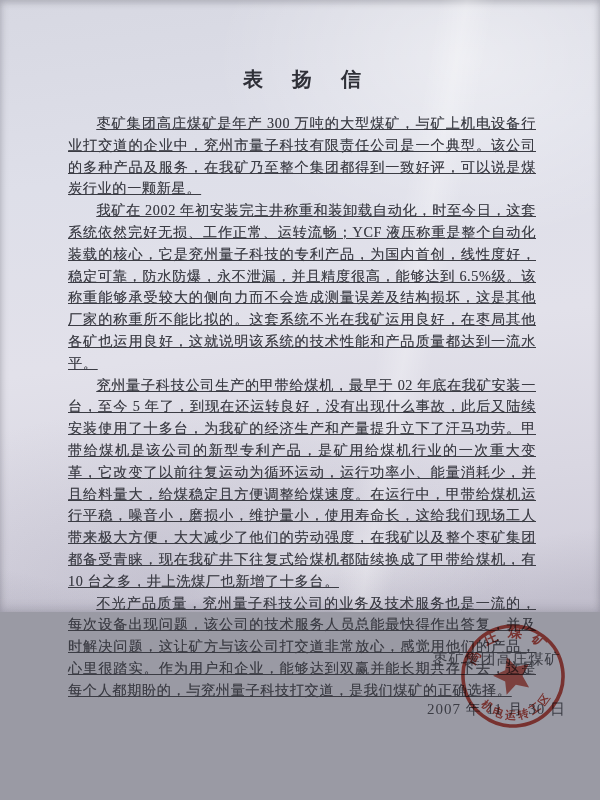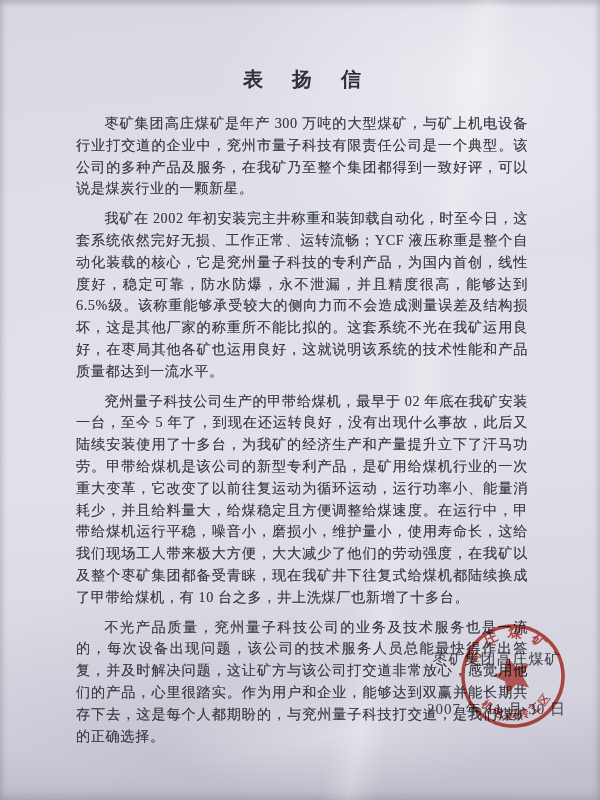--- a/index.html
+++ b/index.html
@@ -2,21 +2,21 @@
 <html><head>
 <meta charset="utf-8">
 <style>
   html,body{margin:0;padding:0;}
   body{
     width:600px;height:800px;overflow:hidden;
     background:#9a9aa4;
     font-family:"Liberation Serif","DejaVu Serif",serif;
   }
   .page{
-    position:relative;width:600px;height:800px;
+    position:relative;width:600px;height:612px;
     background:
       radial-gradient(ellipse 420px 300px at 78% 10%, rgba(255,255,255,0.45), rgba(255,255,255,0) 60%),
       radial-gradient(ellipse 500px 260px at 30% 96%, rgba(120,118,140,0.18), rgba(120,118,140,0) 70%),
       linear-gradient(173deg, #d7d8e2 0%, #dedfe9 28%, #e2e1ea 55%, #d9d7e2 78%, #cfccd9 100%);
     box-shadow: inset 0 3px 6px rgba(70,70,85,0.25), inset 0 -4px 10px rgba(70,70,85,0.18);
     color:#393a42;
   }
   
   .page::before{
     content:"";position:absolute;inset:0;pointer-events:none;
@@ -32,28 +32,29 @@
   .title{
     margin:0 0 20px 0;
     text-align:center;
     font-size:20px;
     font-weight:bold;
     letter-spacing:12px;
     padding-left:12px; 
     color:#2f3038;
   }
   .body-text p{
-    margin:8px;
+    margin:0;
     font-size:14.2px;
     line-height:21.8px;
     letter-spacing:0.6px;
     text-align:justify;
     text-indent:2em;
     color:#3b3c44;
     text-shadow:0 0 0.6px rgba(59,60,68,0.55);
+    text-decoration:underline;
   }
   .signature{
     position:absolute;
     left:404px;top:648px;width:185px;
     text-align:center;
     font-size:15px;
     color:#3b3c44;
     line-height:22px;
   }
   .signature .org{letter-spacing:1px;}

